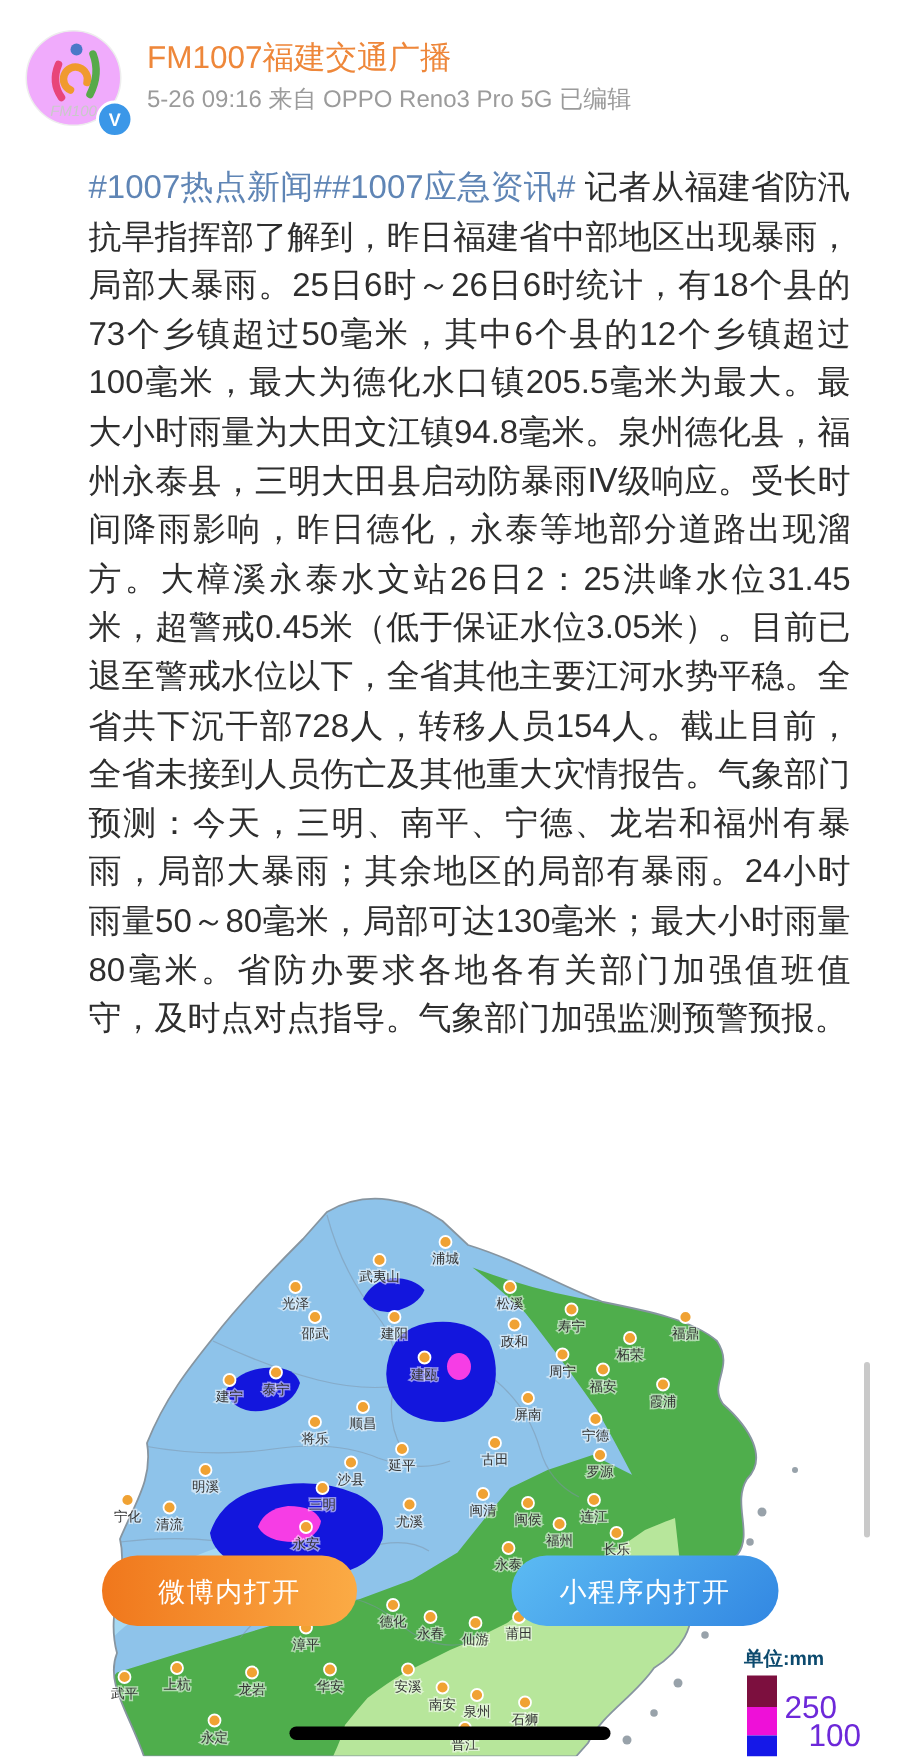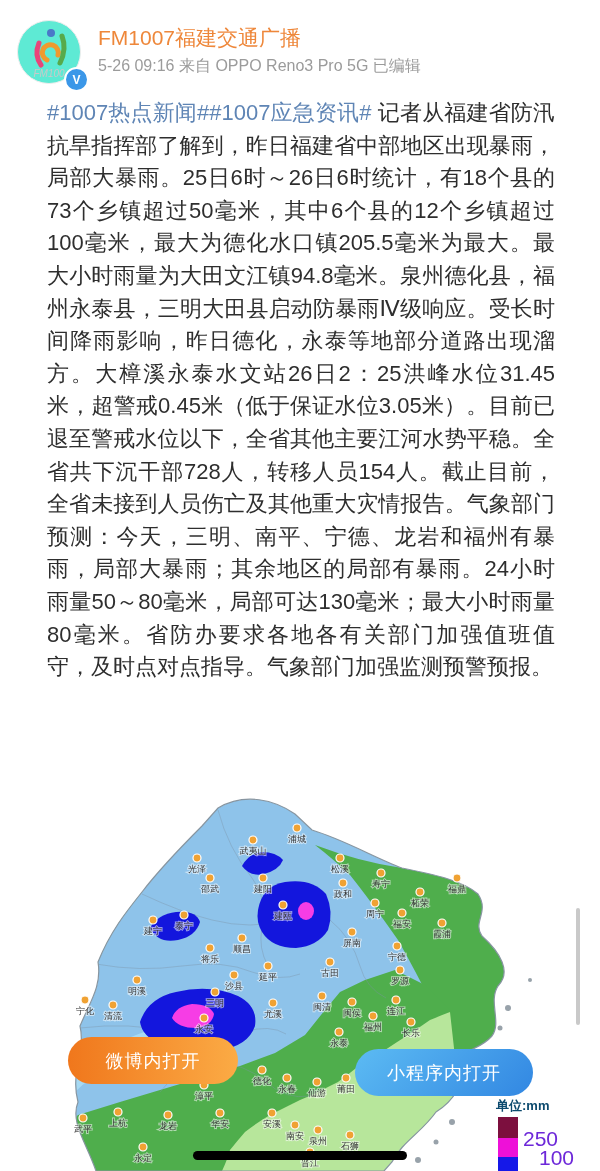--- a/index.html
+++ b/index.html
@@ -2,31 +2,31 @@
 <html style="--c-base-blue: #8ec3ea; --c-band-blue: #a6d9f3; --c-heavy-blue: #1316dd; --c-magenta: #f63de5; --c-green: #4fae4c; --c-light-green: #b7e69b; --c-island-gray: #98a2aa; --c-marker-orange: #f0a233; --username-color: #ee873a; --link-color: #5f85b5; --wb-a: #f0771c; --wb-b: #fbab45; --ma-a: #5cbbf3; --ma-b: #3287e2;"><head>
 <meta charset="utf-8">
 <style>
   html,body{margin:0;padding:0;background:#fff;}
   .screen{position:relative;width:600px;height:1171px;background:#ffffff;overflow:hidden;
           font-family:"Liberation Sans",sans-serif;}
 
   
   .header{position:absolute;left:17px;top:20px;width:566px;height:68px;}
   .avatar{position:absolute;left:0;top:0;width:64px;height:64px;border-radius:50%;
-          background:#5eead4;border:1px solid #ededed;box-sizing:border-box;text-align:right;}
+          background:#f0abfc;border:1px solid #ededed;box-sizing:border-box;text-align:right;}
   .v-badge{position:absolute;left:46px;top:46px;width:21px;height:21px;border-radius:50%;
            background:#3b97e8;border:2px solid #fff;color:#fff;font-size:12px;font-weight:bold;
            display:flex;align-items:center;justify-content:center;box-sizing:content-box;}
   .u-name{position:absolute;left:81px;top:4px;font-size:21px;font-weight:500;color:var(--username-color,#ee873a);
           white-space:nowrap;text-decoration:none;text-align:right;}
   .u-meta{position:absolute;left:81px;top:36px;font-size:16px;color:#9b9b9b;white-space:nowrap;}
 
   
   .post-text{position:absolute;left:47px;top:97px;width:508px;font-size:22px;line-height:32.6px;
-             color:#2e2e2e;text-align:justify;margin:0;}
+             color:#2e2e2e;text-align:justify;margin:12px;}
   .hashtag{color:var(--link-color,#5f85b5);text-decoration:none;}
 
   
   .map-title{position:absolute;left:59px;top:712px;font-family:"Liberation Serif",serif;
              font-weight:bold;font-size:17.5px;line-height:23px;color:#3a3a3a;letter-spacing:.5px;}
   .map-svg{position:absolute;left:0;top:770px;width:600px;height:401px;}
 
   .f-base{fill:var(--c-base-blue,#8ec3ea);}
   .f-band{fill:var(--c-band-blue,#a6d9f3);}
   .f-green{fill:var(--c-green,#4fae4c);}
@@ -46,21 +46,21 @@
   .legend-block{width:20px;}
   .legend-val{position:absolute;font-size:21px;color:#6d28d9;z-index:6;left:523px;}
   .legend-val.v250{top:1127px;}
   .legend-val.v100{top:1146px;margin-left:16px;}
 
   
   .cta{position:absolute;top:1037px;height:47px;border-radius:24px;border:none;color:#fff;
        font-size:18px;letter-spacing:1px;display:flex;align-items:center;justify-content:center;
        z-index:8;font-family:"Liberation Sans",sans-serif;cursor:pointer;padding:0;}
   .cta-weibo{left:68px;width:170px;background:linear-gradient(90deg,var(--wb-a,#f0771c),var(--wb-b,#fbab45));}
-  .cta-mini{left:355px;width:178px;background:linear-gradient(135deg,var(--ma-a,#5cbbf3),var(--ma-b,#3287e2));margin-top:12px;}
+  .cta-mini{left:341px;width:178px;background:linear-gradient(135deg,var(--ma-a,#5cbbf3),var(--ma-b,#3287e2));}
 
   
   .home-indicator{position:absolute;left:193px;top:1151px;width:214px;height:9px;border-radius:5px;
                   background:#000;z-index:9;}
   .scrollbar{position:absolute;left:576px;top:908px;width:4px;height:117px;border-radius:2px;
              background:#c9c9c9;z-index:9;}
 </style>
 </head>
 <body>
 

